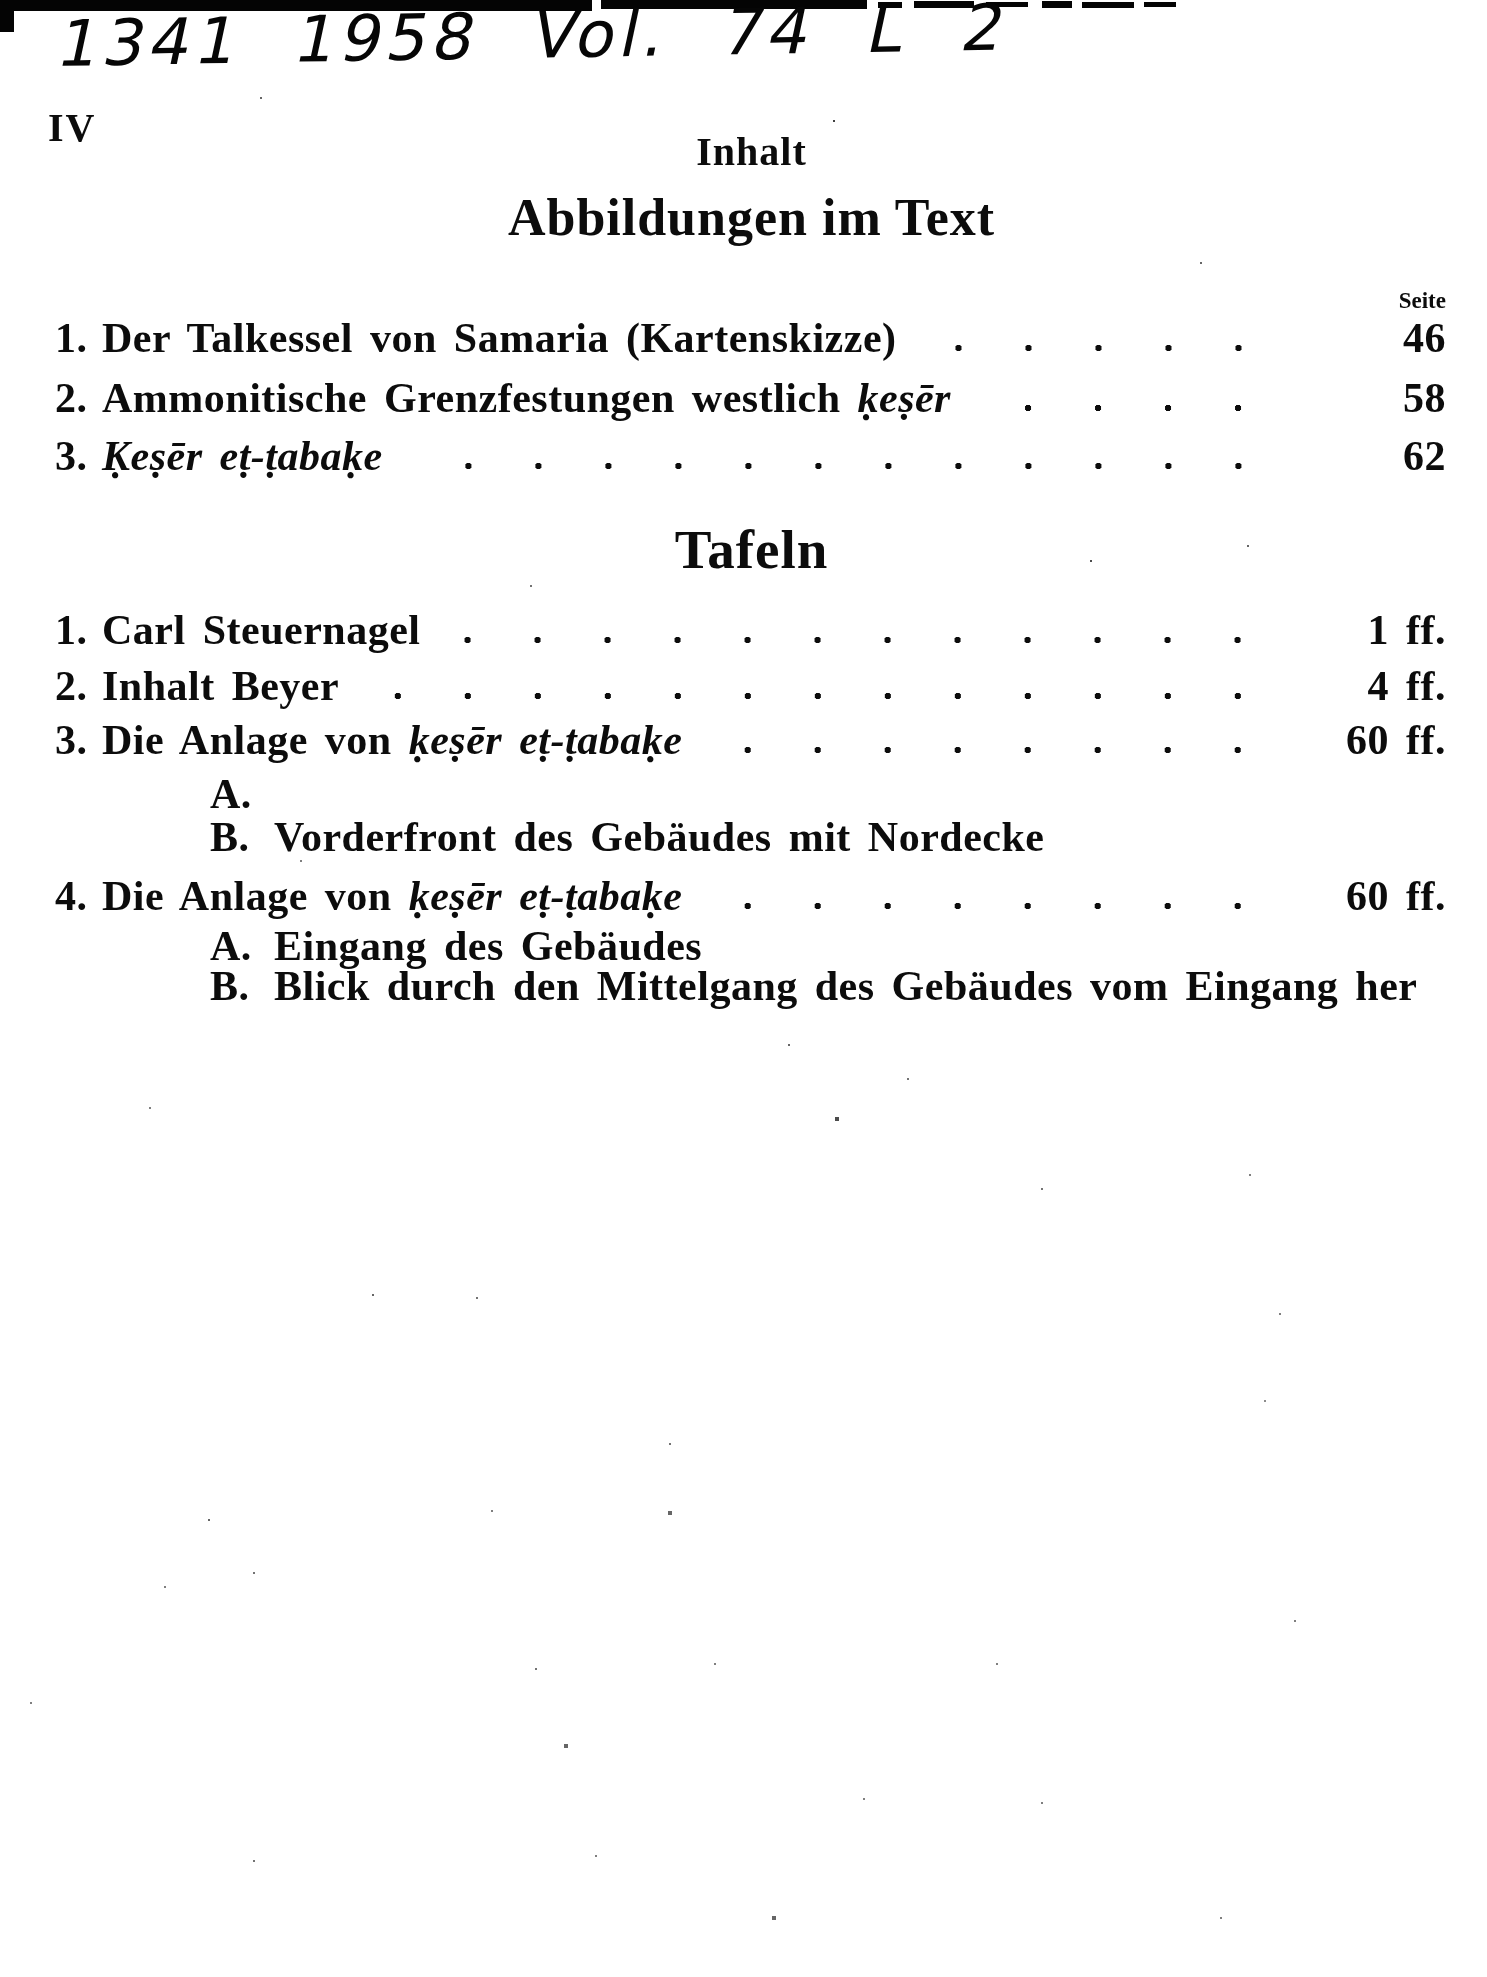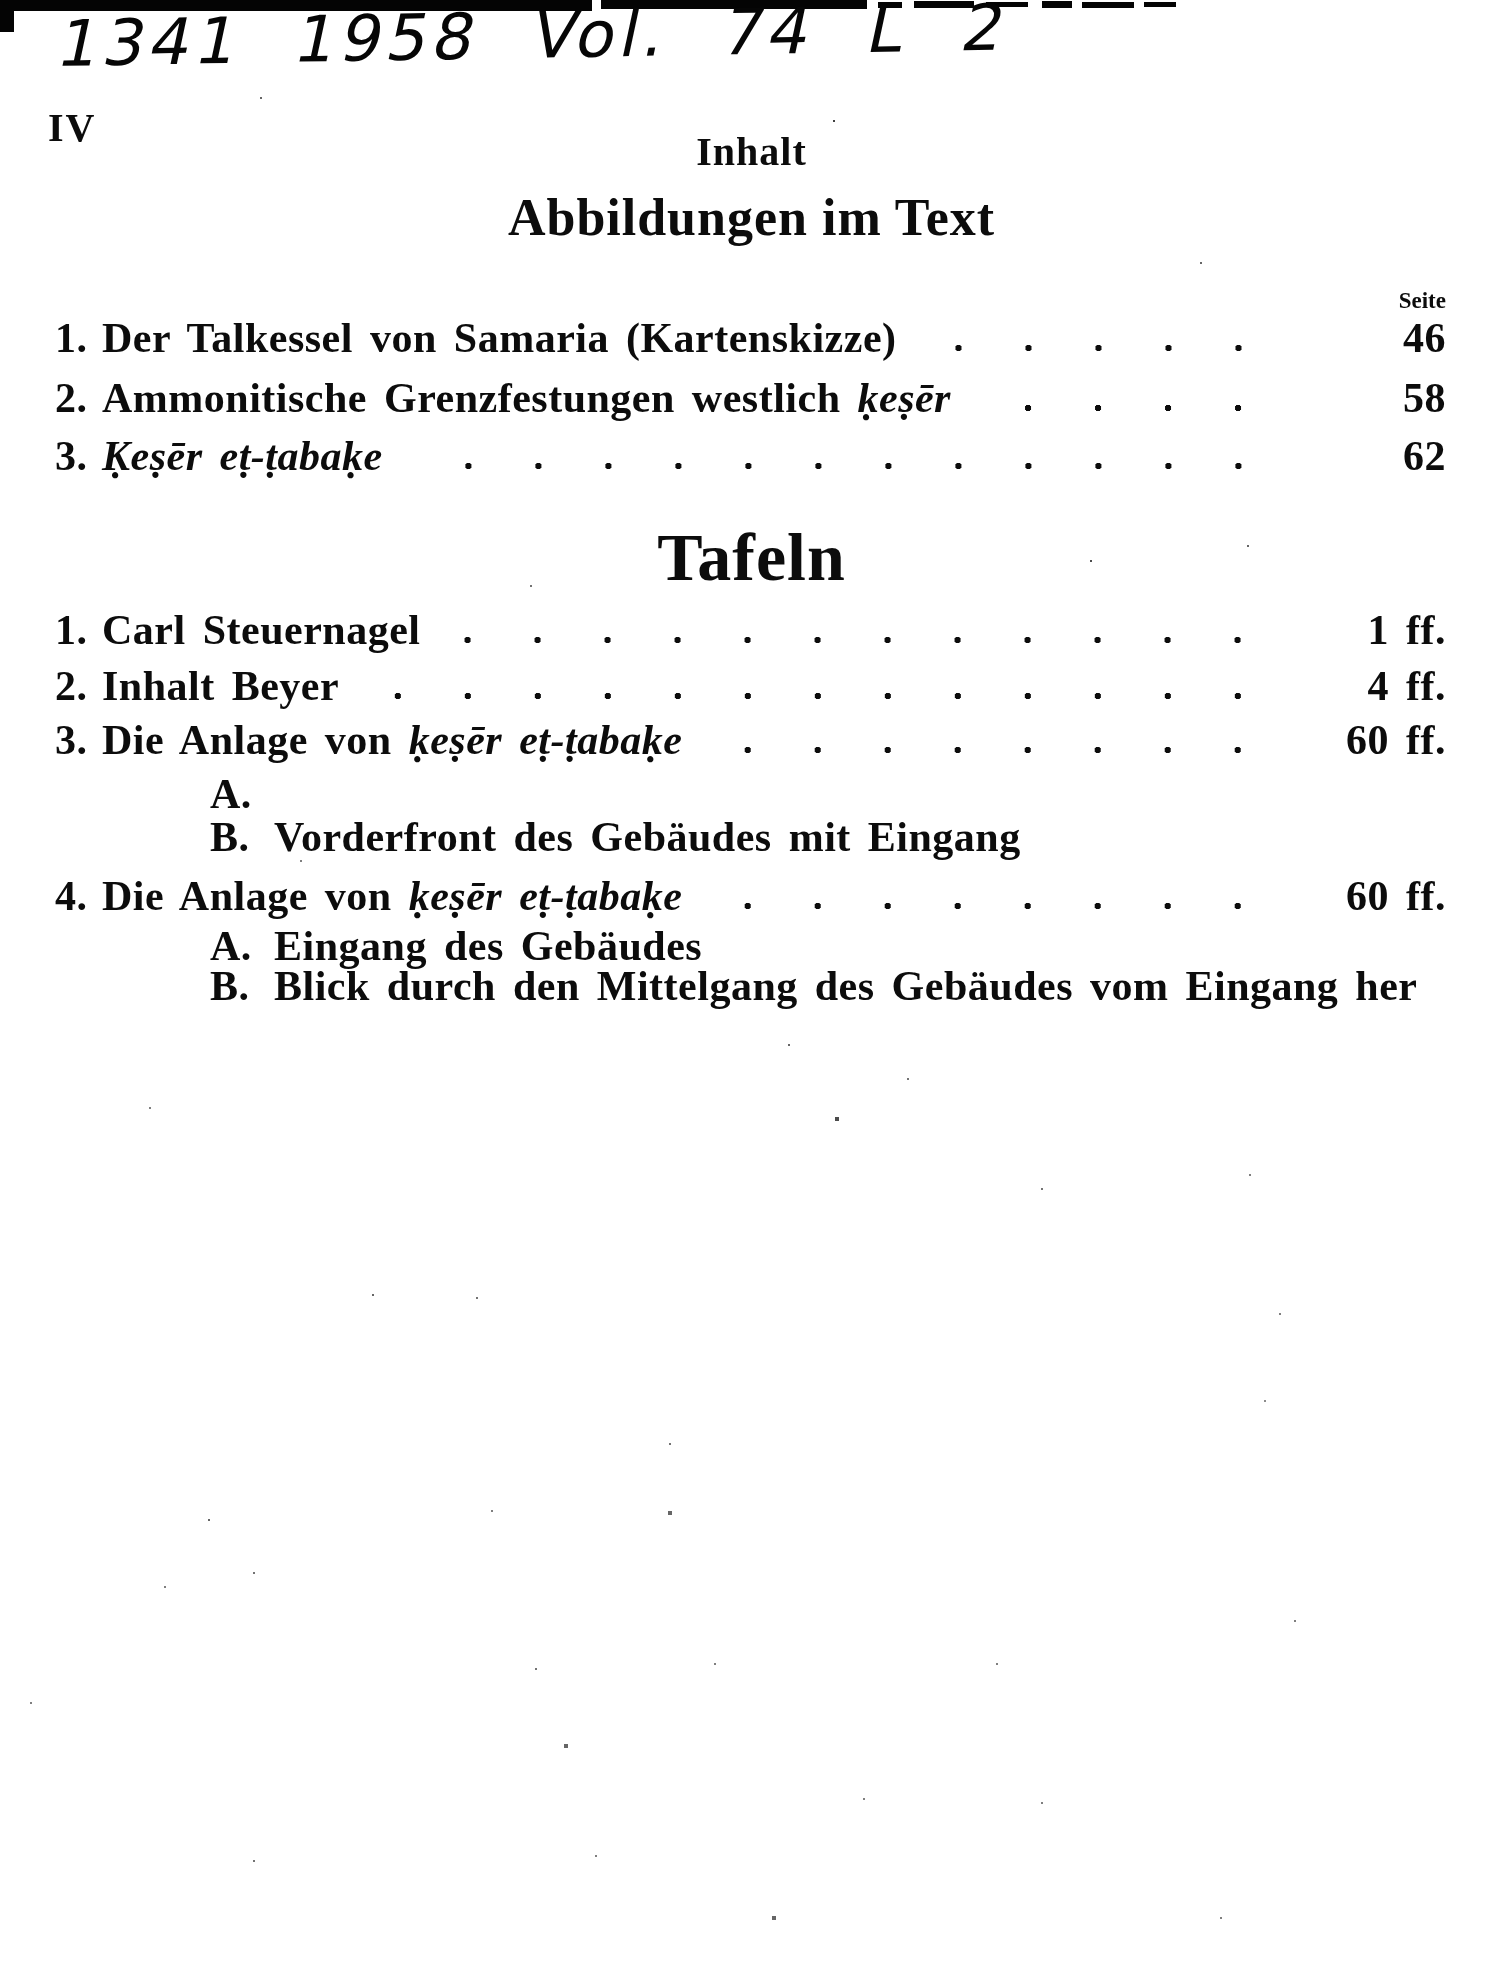--- a/index.html
+++ b/index.html
@@ -46,21 +46,21 @@
     transform:skewX(-13deg) rotate(-1deg);
     transform-origin:left top;
     white-space:nowrap;
   }
   
   .content{position:absolute;left:55px;right:39px;top:0;bottom:0;}
   .roman-page{position:absolute;left:-7px;top:104px;font-size:40px;font-weight:bold;letter-spacing:2px;}
   .running-title{position:absolute;left:0;right:0;top:102px;text-align:center;font-size:40px;font-weight:bold;letter-spacing:1px;margin-top:26px;}
   .section-heading{position:absolute;left:0;right:0;text-align:center;font-weight:bold;letter-spacing:1px;}
   .heading-abb{top:188px;font-size:52px;text-align:center;}
-  .heading-taf{top:518px;font-size:68px;}
+  .heading-taf{top:518px;font-size:55px;}
   .seite{position:absolute;right:2px;top:288px;font-size:23px;font-weight:bold;}
   
   .toc-row{
     position:absolute;left:0;right:0;height:52px;
     display:flex;align-items:baseline;
     font-size:42px;font-weight:bold;letter-spacing:0.5px;word-spacing:6px;
     white-space:nowrap;
   }
   .toc-row .num{flex:0 0 47px;}
   .toc-row .label i{font-style:italic;}
@@ -150,21 +150,21 @@
       <span class="label"><span>Die Anlage von </span><i>ḳeṣēr eṭ-ṭabaḳe</i></span>
       <span class="leader"></span>
       <span class="page">60 ff.</span>
     </div>
 
     <div class="sub-row" style="top:770px;">
       <span class="letter">A.</span>
     </div>
     <div class="sub-row" style="top:813px;">
       <span class="letter">B.</span>
-      <span class="sub-text">Vorderfront des Gebäudes mit Eingang</span>
+      <span class="sub-text">Vorderfront des Gebäudes mit Nordecke</span>
     </div>
 
     <div class="toc-row" style="top:872px;">
       <span class="num">4.</span>
       <span class="label"><span>Die Anlage von </span><i>ḳeṣēr eṭ-ṭabaḳe</i></span>
       <span class="leader"></span>
       <span class="page">60 ff.</span>
     </div>
 
     <div class="sub-row" style="top:922px;">

